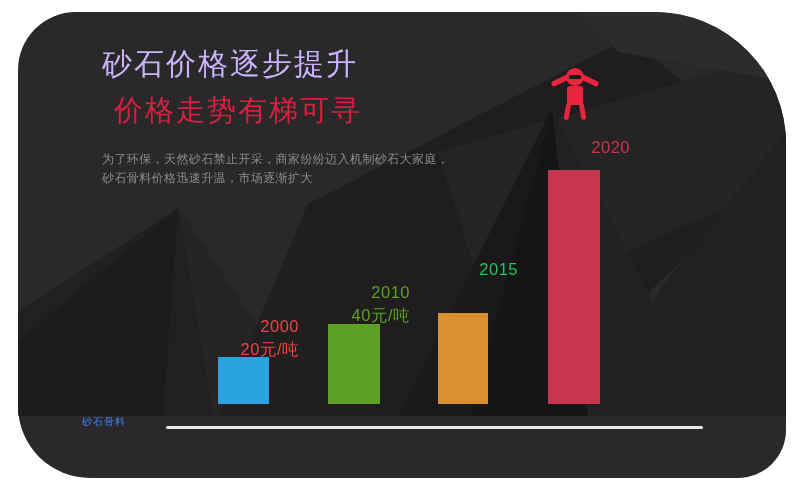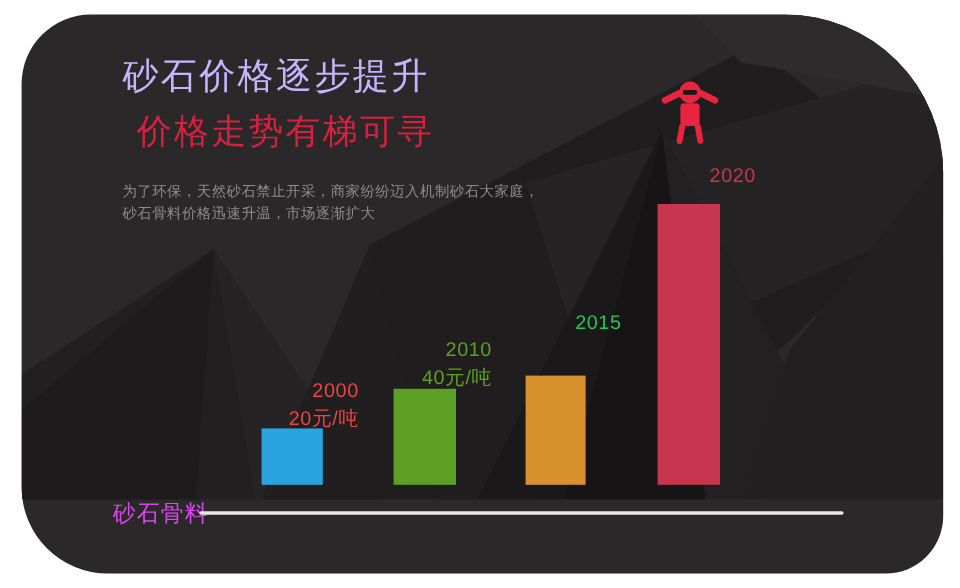--- a/index.html
+++ b/index.html
@@ -64,24 +64,24 @@
     margin-top: 22px;
     color: #8c8c8c;
     font-size: 12px;
     line-height: 19px;
     letter-spacing: 0.4px;
     width: 352px;
   }
   
   #baseline-label {
     position: absolute;
-    left: 76px;
+    left: 64px;
     top: 403px;
-    color: #d946ef;
-    font-size: 19px;
+    color: #3b82f6;
+    font-size: 10px;
     letter-spacing: 1px;
     white-space: nowrap;
   }
   #baseline-rule {
     position: absolute;
     left: 148px;
     top: 414px;
     width: 537px;
     height: 3px;
     background: #e8e8e8;

